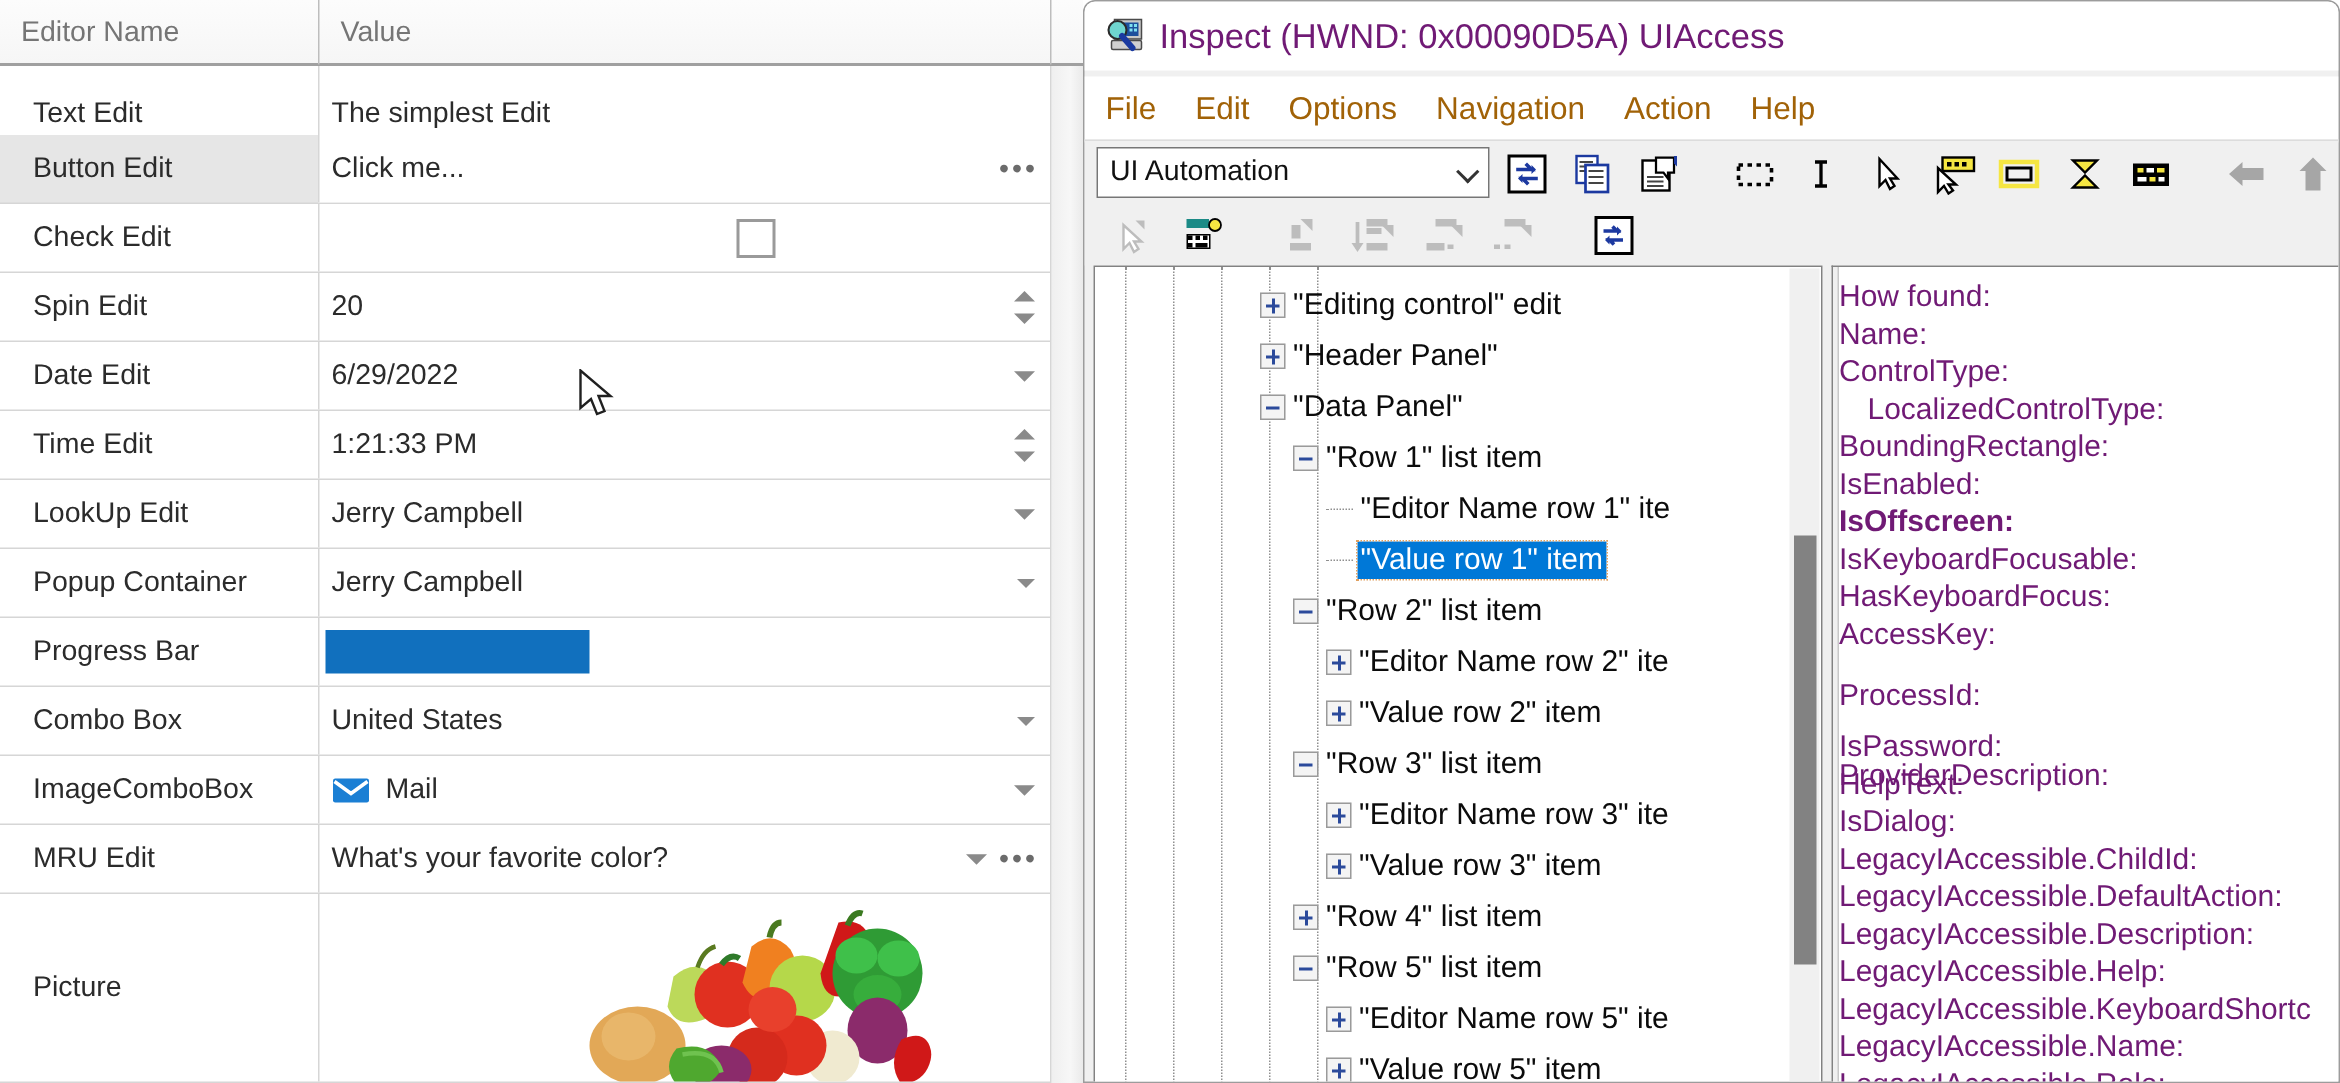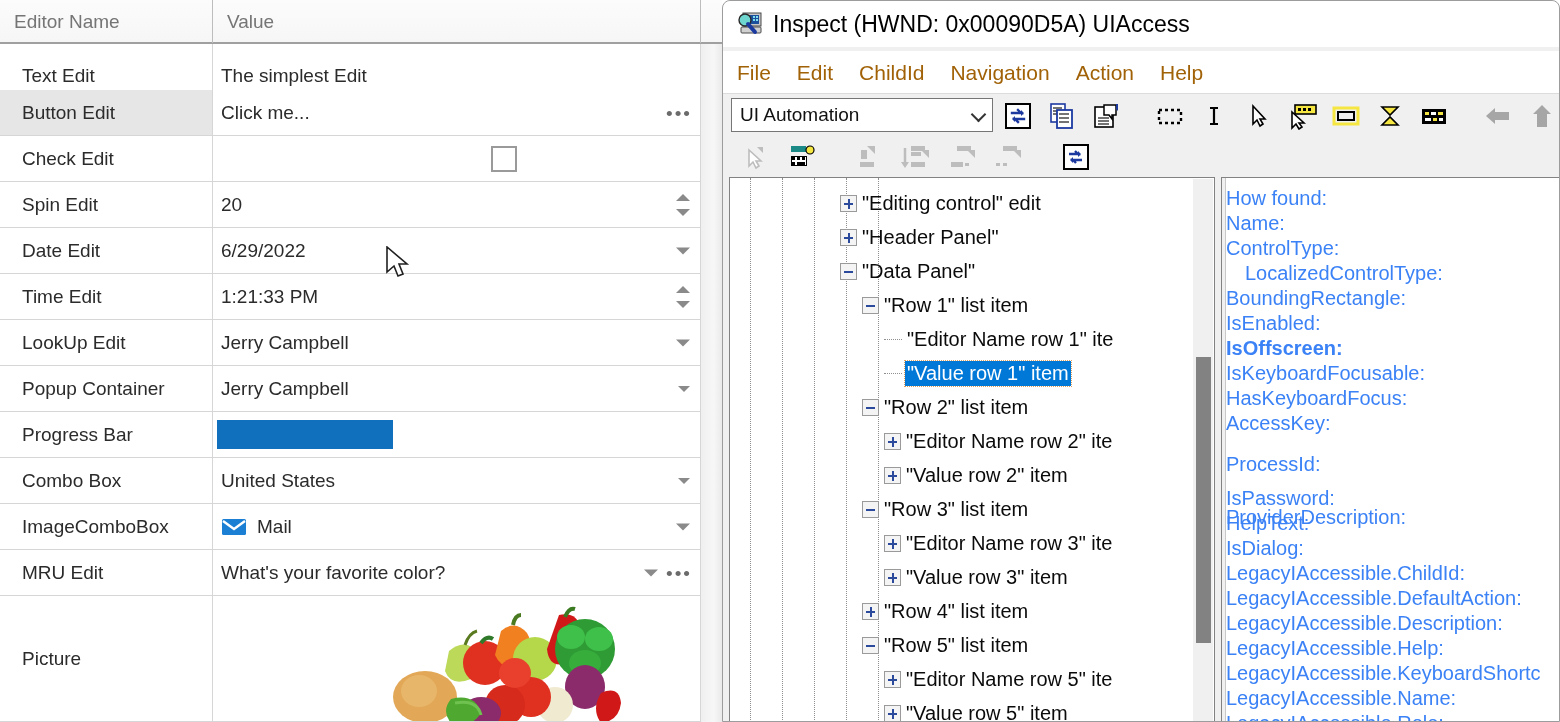--- a/index.html
+++ b/index.html
@@ -115,21 +115,21 @@
     border-top-left-radius: 8px;
     border-top-right-radius: 8px;
     overflow: hidden;
   }
   .ins-title {
     position: absolute; left: 0; top: 0; width: 836px; height: 46px;
     display: flex; align-items: center; gap: 10px; padding-left: 12px;
     background: #ffffff;
     border-top-left-radius: 7px; border-top-right-radius: 7px;
   }
-  .ins-title .tt { font-size: 23px; color: #000000; }
+  .ins-title .tt { font-size: 23px; color: #701a75; }
   .ins-menu {
     position: absolute; left: 0; top: 50px; width: 836px; height: 44px;
     display: flex; align-items: center; gap: 26px; padding-left: 14px;
     background: #ffffff;
   }
   .ins-menu .mi { font-size: 21px; color: #a16207; cursor: default; }
   .ins-toolbar {
     position: absolute; left: 0; top: 92px; width: 836px; height: 84px;
     background: #f0f0f0;
     border-top: 1px solid #dcdcdc;
@@ -198,21 +198,21 @@
     background: #828282;
   }
 
   .prop-pane {
     position: absolute; left: 498px; top: 0; width: 338px; height: 546px;
     background: #ffffff; border: 1px solid #828282; border-right: none;
     overflow: hidden;
   }
   .prop-line {
     position: absolute; left: 4px; height: 25px; line-height: 25px;
-    font-size: 20px; color: #3b82f6; white-space: nowrap;
+    font-size: 20px; color: #701a75; white-space: nowrap;
   }
   .prop-scroll {
     position: absolute; left: 0; top: 0; width: 4px; height: 100%;
     background: #f0f0f0; border-right: 1px solid #c8c8c8;
   }
 </style>
 </head>
 <body>
 
 <div id="root">
@@ -376,21 +376,21 @@
         <rect x="6" y="17" width="20" height="6" rx="1" fill="#d0d0d0" stroke="#4a4a4a"></rect>
         <circle cx="10" cy="10" r="6" fill="#6fd6cf" stroke="#2a2a2a" stroke-width="1.4"></circle>
         <line x1="13" y1="14" x2="20" y2="22" stroke="#1a3aa0" stroke-width="4" stroke-linecap="round"></line>
       </svg>
       <span class="tt">Inspect  (HWND: 0x00090D5A) UIAccess</span>
     </div>
 
     <div class="ins-menu" id="ins-menu">
         <span class="mi">File</span>
         <span class="mi">Edit</span>
-        <span class="mi">ChildId</span>
+        <span class="mi">Options</span>
         <span class="mi">Navigation</span>
         <span class="mi">Action</span>
         <span class="mi">Help</span>
       </div>
 
     <div class="ins-toolbar">
       <div class="tb-combo">
         <span class="cv">UI Automation</span>
         <span class="chev"></span>
       </div>

